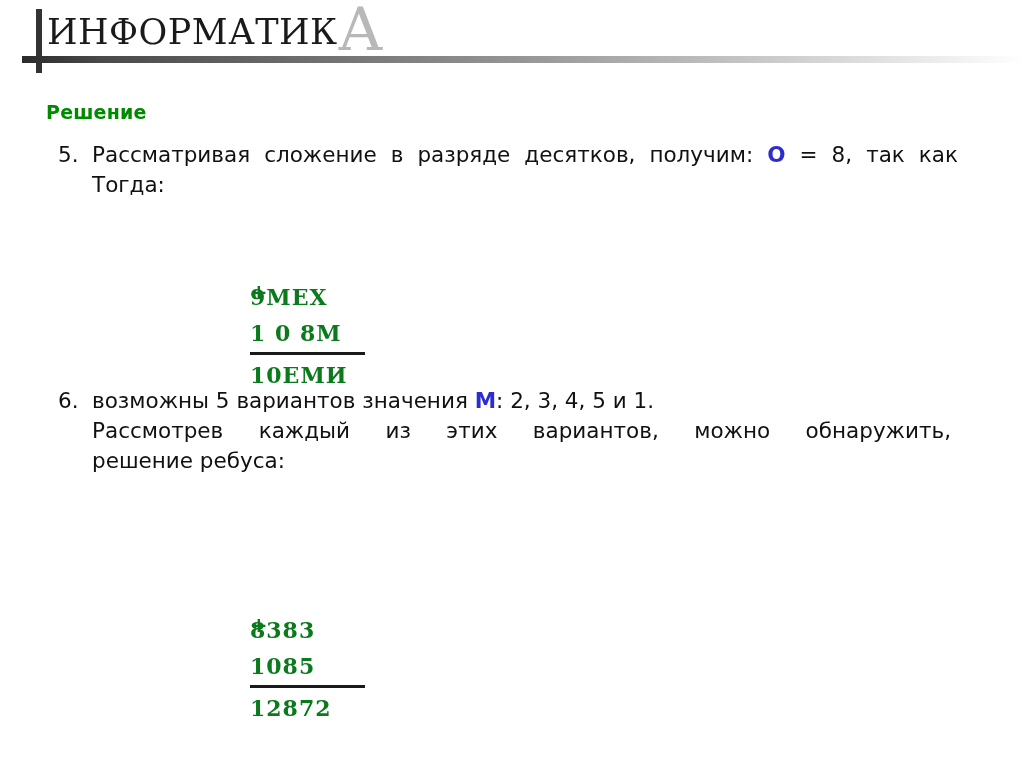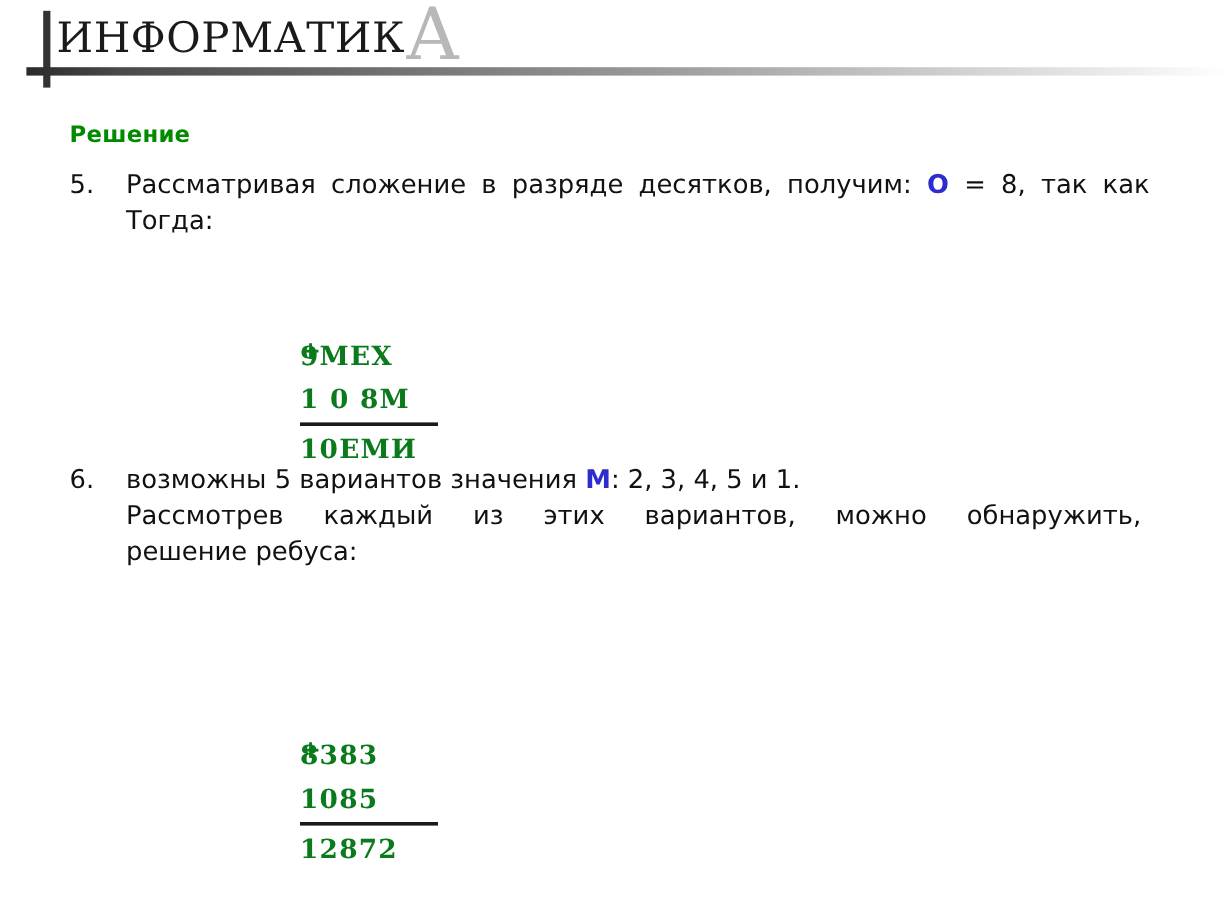--- a/index.html
+++ b/index.html
@@ -70,21 +70,21 @@
   
   .content {
     position: absolute;
     left: 0;
     top: 78px;
     width: 1024px;
   }
 
   .section-title {
     position: absolute;
-    left: 58px;
+    left: 46px;
     top: 23px;
     font-family: "DejaVu Sans", "Liberation Sans", sans-serif;
     font-weight: bold;
     font-size: 19px;
     color: #008a00;
     letter-spacing: 0.2px;
   }
 
   .para {
     position: absolute;
@@ -95,21 +95,21 @@
   }
   .para .num {
     position: absolute;
     left: 0;
     top: 0;
     width: 32px;
     text-align: left;
   }
   .para .ptext {
     display: block;
-    margin-left: 47px;
+    margin-left: 34px;
   }
   .para .ptext > .line {
     display: block;
     text-align: justify;
     text-align-last: left;
   }
   .para .ptext > .line.stretch {
     text-align-last: justify;
   }
 

